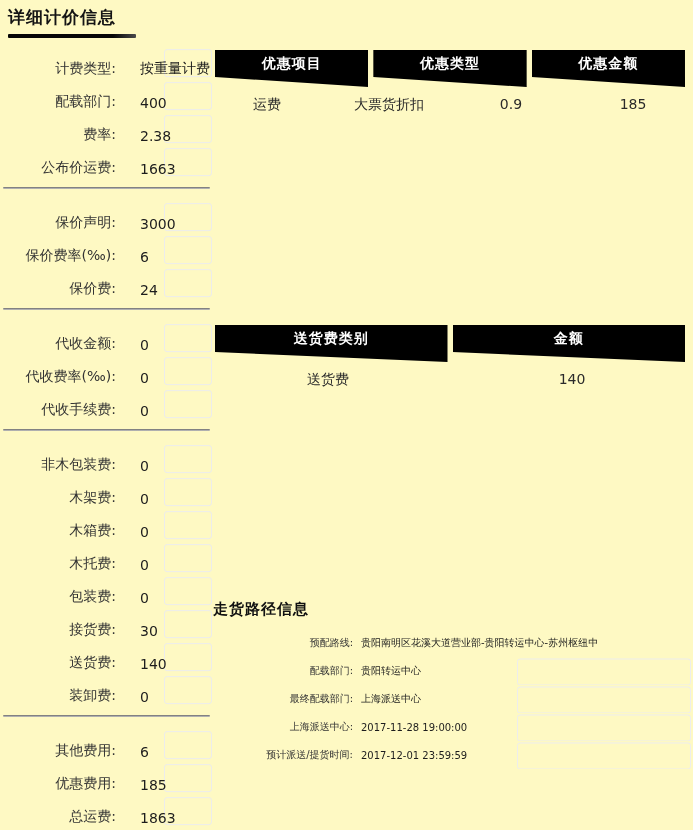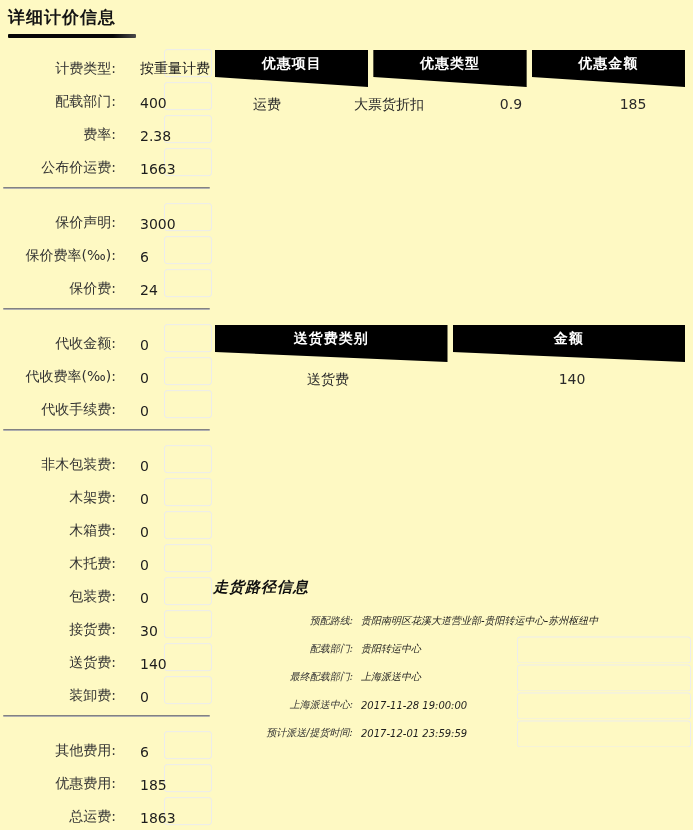--- a/index.html
+++ b/index.html
@@ -27,21 +27,21 @@
   .tbl-discount{top:50px;}
   .tbl-delivery{top:325px;}
   .t-header{display:flex;gap:5px;}
   .th{flex:1;height:37px;background:#000;color:#fff;font-weight:bold;font-size:14px;
     letter-spacing:1px;display:flex;justify-content:center;align-items:center;
     padding-bottom:10px;box-sizing:border-box;
     clip-path:polygon(0 0,100% 0,100% 100%,0 calc(100% - 10px));}
   .t-row{display:flex;gap:18px;}
   .td{flex:1;text-align:center;padding:9px 0 10px;font-size:14px;color:#2a2a2a;}
   
-  .route{position:absolute;left:213px;top:578px;width:480px;font-style:italic;}
+  .route{position:absolute;left:213px;top:600px;width:480px;}
   .route-title{font-size:15px;font-weight:bold;color:#111;letter-spacing:1px;margin-bottom:10px;}
   .route-row{position:relative;height:28px;display:flex;align-items:center;
     font-size:10px;white-space:nowrap;overflow:hidden;}
   .r-label{width:140px;flex:none;text-align:right;color:#333;}
   .r-value{margin-left:8px;color:#1d1d1d;position:relative;z-index:2;}
   .r-box{position:absolute;right:2px;top:55%;transform:translateY(-50%);
     width:172px;height:25px;border:1px solid #ededed;border-radius:3px;
     background:transparent;z-index:1;}
 </style>
 </head>

